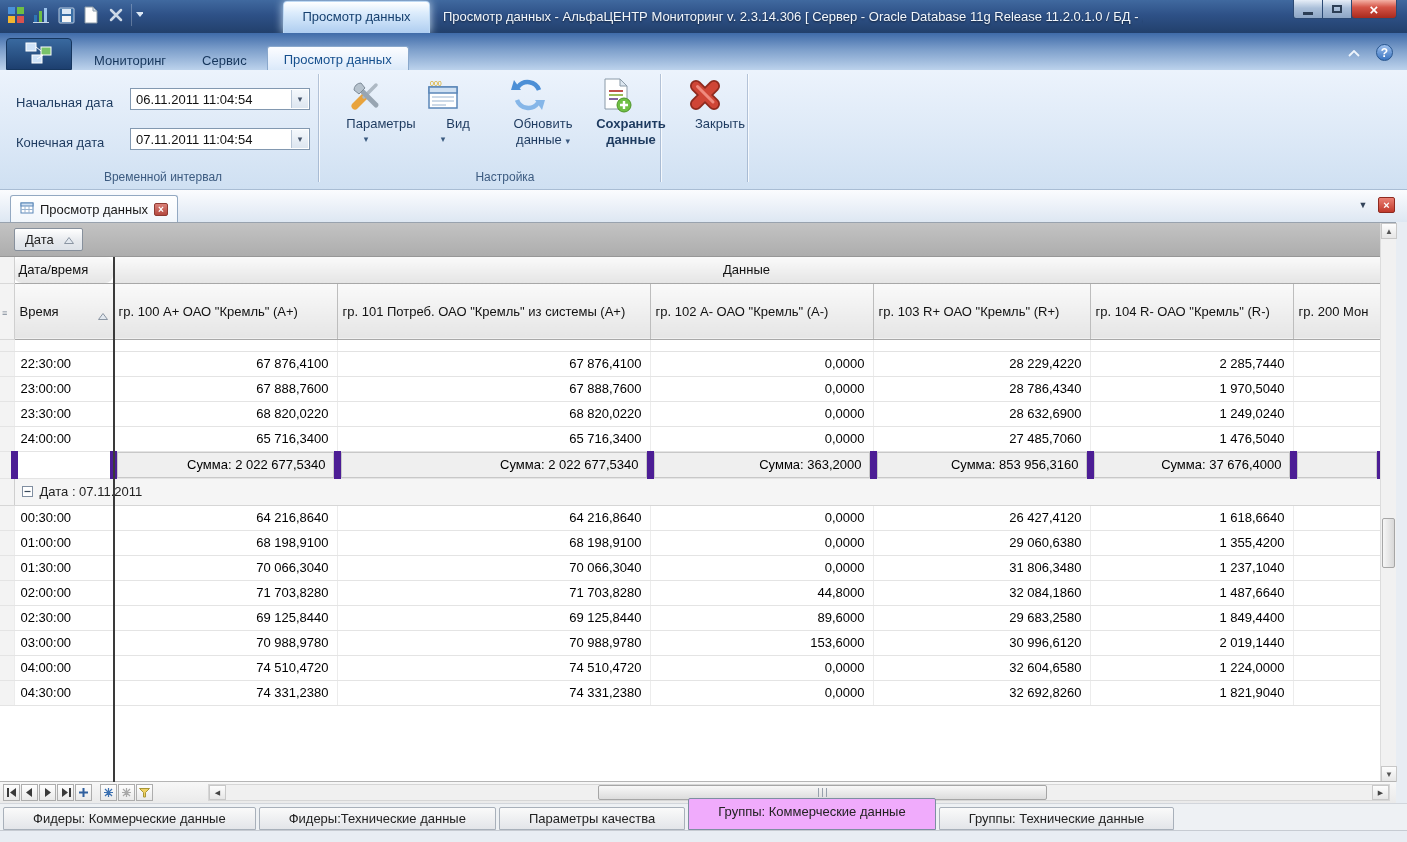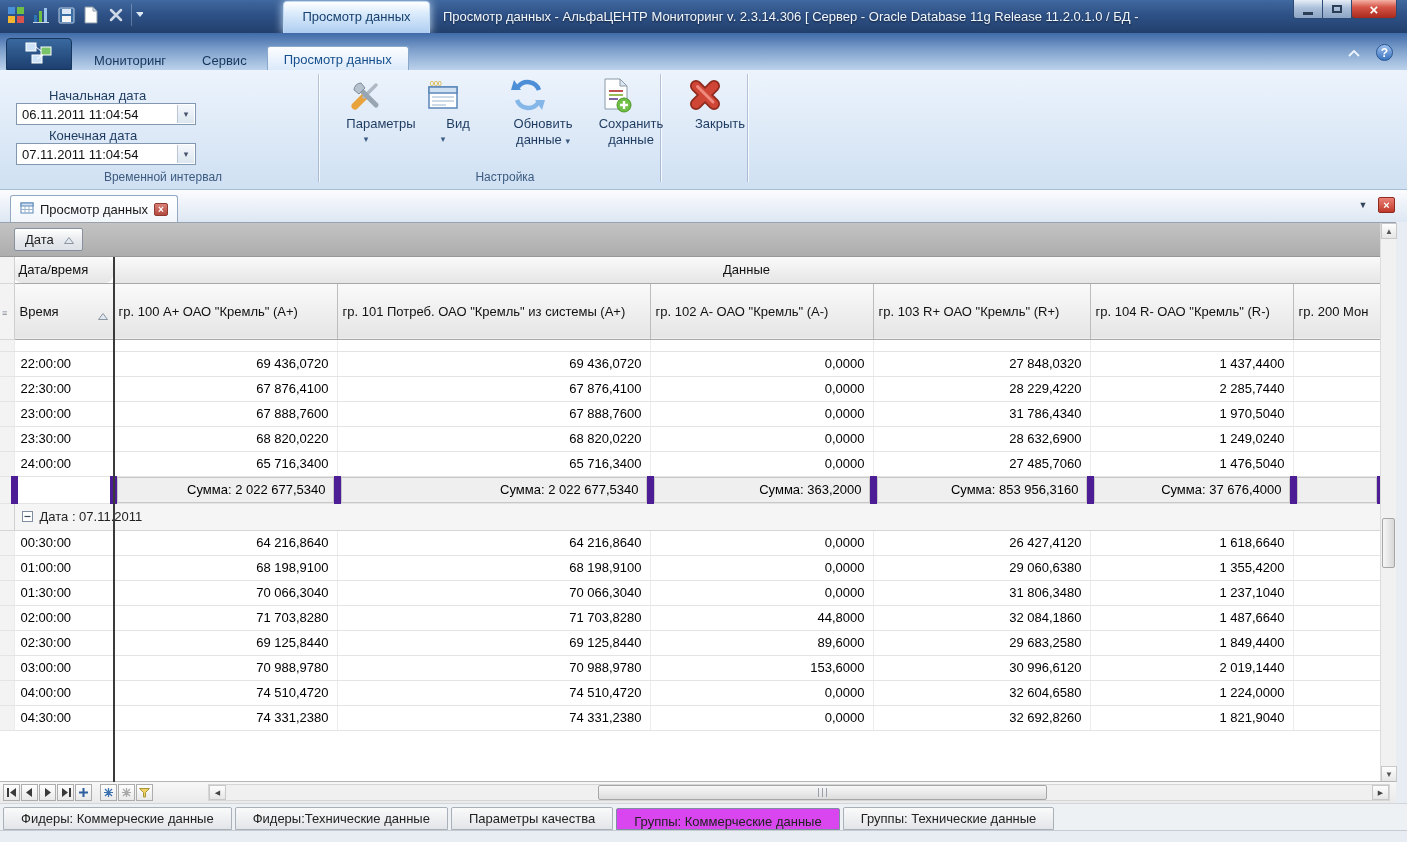--- a/index.html
+++ b/index.html
@@ -50,21 +50,21 @@
     background:linear-gradient(#9ec0ee,#3a74c0); border:1px solid #28568f;
     color:#fff; font-weight:bold; font-size:12px; display:flex; align-items:center; justify-content:center; }
 
   
   .ribbon { position:absolute; left:0; top:70px; width:1407px; height:120px;
     background:linear-gradient(180deg,#ecf3fc 0%,#dde9f7 55%,#cfe0f2 100%);
     border-bottom:1px solid #a9bdd4; }
   .vsep { position:absolute; top:4px; height:108px; width:1px; background:rgba(125,148,180,.5);
     box-shadow:1px 0 0 rgba(255,255,255,.75); }
   .gcap { position:absolute; bottom:5px; text-align:center; font-size:12px; color:#3c5b80; }
-  .field { position:absolute; left:16px; display:flex; align-items:center;flex-direction:column; }
+  .field { position:absolute; left:16px; display:flex; align-items:flex-end; }
   .flabel { width:114px; font-size:13px; color:#1d3a5f; }
   .combo { width:180px; height:22px; background:#fff; border:1px solid #8298b0;
     display:flex; align-items:center; position:relative; padding-left:5px; font-size:13px; color:#111; }
   .carrow { position:absolute; right:1px; top:1px; width:17px; height:18px; font-size:9px; color:#44536a;
     display:flex; align-items:center; justify-content:center;
     background:linear-gradient(#f4f8fc,#dde6f0); border-left:1px solid #b8c6d6; }
   .bigbtn { position:absolute; top:6px; display:flex; flex-direction:column; align-items:center;
     font-size:13px; color:#1d3a5f; border:1px solid transparent; border-radius:3px; }
   .bicon { width:36px; height:36px; margin-bottom:3px; display:flex; align-items:center; justify-content:center; }
   .blabel { line-height:16px; white-space:nowrap;margin-left:30px; }
@@ -143,24 +143,24 @@
   .hthumb { position:absolute; left:33%; width:38%; top:0; height:15px;
     background:linear-gradient(#f8f8f8,#dcdcdc); border:1px solid #a6a6a6; border-radius:2px;
     display:flex; align-items:center; justify-content:center; }
   .grip { width:9px; height:9px;
     background:repeating-linear-gradient(90deg,#97a0ac 0 1px,transparent 1px 4px); }
 
   
   .btabs { position:absolute; left:0; top:803px; width:1407px; height:28px;
     background:#eef1f4; border-top:1px solid #d2d6dc; border-bottom:1px solid #c6cbd2;
     display:flex; align-items:flex-end; padding-left:3px; gap:3px; }
-  .btab { height:23px; line-height:22px; padding:0 17px;
+  .btab { height:23px; line-height:22px; padding:0 29px;
     background:linear-gradient(#fafafa,#e3e5e9); border:1px solid #a8b0ba;
     border-radius:2px 2px 0 0; font-size:13px; color:#222; white-space:nowrap; }
-  .btab.active { background:#d946ef; border-color:#7e8ea2; height:22px; line-height:25px;margin-top:12px; }
+  .btab.active { background:#f0abfc; border-color:#7e8ea2; height:32px; line-height:25px;margin-top:12px; }
 </style>
 </head>
 <body>
 
 <div class="window">
 
   <div class="titlebar">
     <div class="qat">
         <span class="qicon">
           <svg width="18" height="18">
@@ -291,21 +291,21 @@
           <svg width="36" height="36">
             <path d="M29 13 A12 12 0 0 0 8 10" fill="none" stroke="#4c8fd6" stroke-width="4.5"></path>
             <polygon points="4,3 11,13 1,13" fill="#4c8fd6"></polygon>
             <path d="M7 23 A12 12 0 0 0 28 26" fill="none" stroke="#85b6e8" stroke-width="4.5"></path>
             <polygon points="32,33 25,23 35,23" fill="#85b6e8"></polygon>
           </svg>
         </span>
       <span class="blabel">Обновить</span>
       <span class="blabel"><span>данные</span> <span style="font-size:9px;color:#3c5b80;">▾</span></span>
     </div>
-    <div class="bigbtn" style="left:574px; width:84px;">
+    <div class="bigbtn" style="left:574px; width:84px;font-weight:bold;">
       <span class="bicon">
           <svg width="34" height="36">
             <path d="M6 2 h15 l7 7 v23 h-22 z" fill="#ffffff" stroke="#8a9aa8"></path>
             <path d="M21 2 l7 7 h-7 z" fill="#dce6f0" stroke="#8a9aa8"></path>
             <line x1="10" y1="14" x2="24" y2="14" stroke="#c0504d" stroke-width="2"></line>
             <line x1="10" y1="18" x2="24" y2="18" stroke="#9bbb59" stroke-width="2"></line>
             <line x1="10" y1="22" x2="19" y2="22" stroke="#8064a2" stroke-width="2"></line>
             <circle cx="25" cy="28" r="7" fill="#6fbf44" stroke="#4e9428"></circle>
             <path d="M25 24 v8 M21 28 h8" stroke="#ffffff" stroke-width="2.4"></path>
           </svg>
@@ -388,45 +388,35 @@
             <td></td>
             <td></td>
             <td></td>
             <td></td>
             <td></td>
             <td></td>
             <td></td>
           </tr>
           <tr class="drow">
             <td class="ind"></td>
-            <td class="time">22:00:00</td>
-            <td class="val">69 436,0720</td>
-            <td class="val">69 436,0720</td>
-            <td class="val">0,0000</td>
-            <td class="val">27 848,0320</td>
-            <td class="val">1 437,4400</td>
-            <td class="val"></td>
-          </tr>
-          <tr class="drow">
-            <td class="ind"></td>
             <td class="time">22:30:00</td>
             <td class="val">67 876,4100</td>
             <td class="val">67 876,4100</td>
             <td class="val">0,0000</td>
             <td class="val">28 229,4220</td>
             <td class="val">2 285,7440</td>
             <td class="val"></td>
           </tr>
           <tr class="drow">
             <td class="ind"></td>
             <td class="time">23:00:00</td>
             <td class="val">67 888,7600</td>
             <td class="val">67 888,7600</td>
             <td class="val">0,0000</td>
-            <td class="val">31 786,4340</td>
+            <td class="val">28 786,4340</td>
             <td class="val">1 970,5040</td>
             <td class="val"></td>
           </tr>
           <tr class="drow">
             <td class="ind"></td>
             <td class="time">23:30:00</td>
             <td class="val">68 820,0220</td>
             <td class="val">68 820,0220</td>
             <td class="val">0,0000</td>
             <td class="val">28 632,6900</td>

